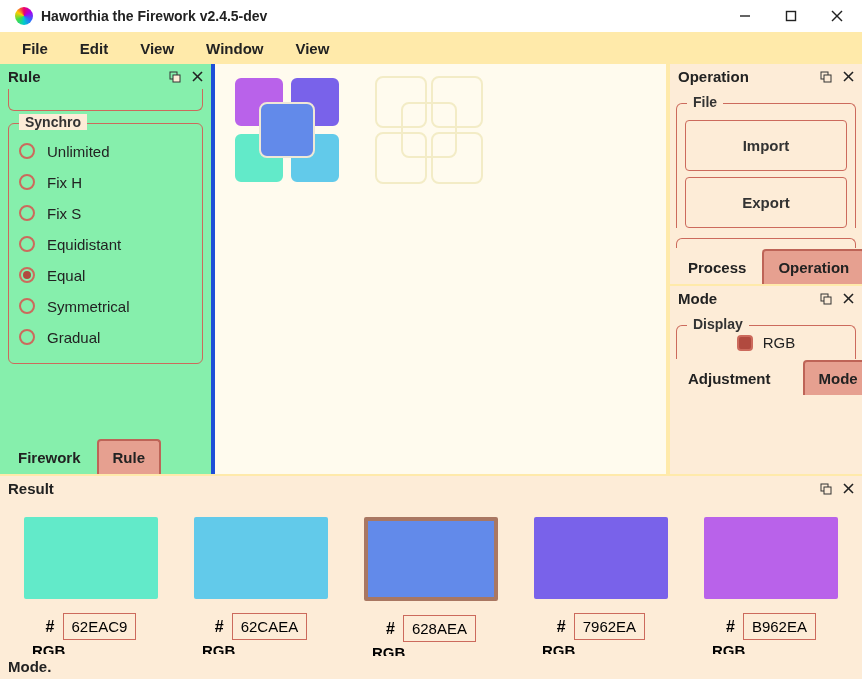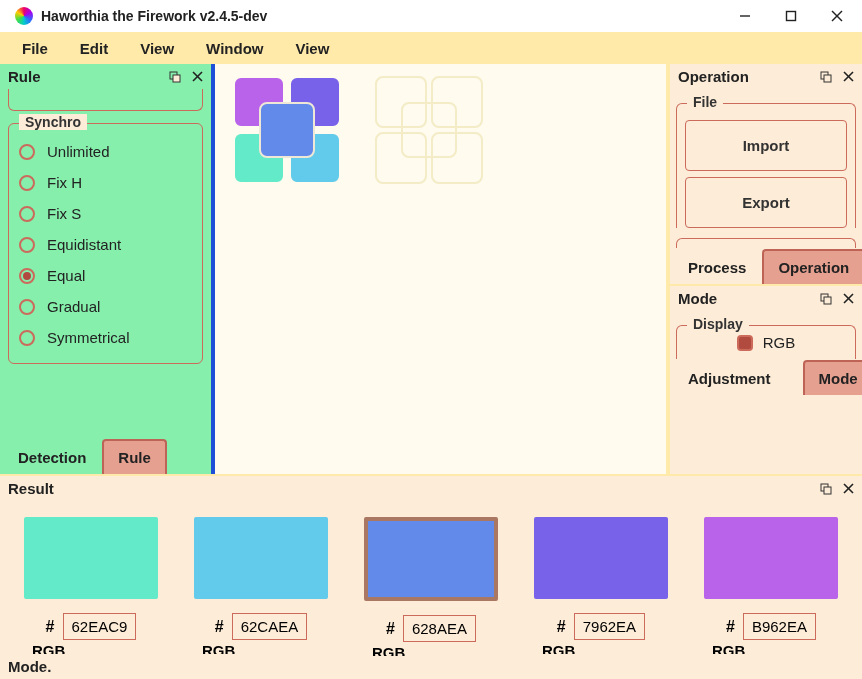--- a/index.html
+++ b/index.html
@@ -16,21 +16,21 @@
 .mainrow { display: flex; flex: 1; min-height: 0; background: #fdecd7; }
 .leftcol { width: 215px; display: flex; flex-direction: column; background: #86efac; border-right: 4px solid #1d4ed8; }
 .panel-hdr { display: flex; align-items: center; padding: 4px 6px 4px 8px; font-weight: 700; font-size: 15px; color: #222; }
 .panel-hdr .t { flex: 1; }
 .panel-hdr .dock,.panel-hdr .close { width: 16px; height: 16px; margin-left: 6px; display: flex; align-items: center; justify-content: center; }
 .panel-body { flex: 1; overflow: hidden; position: relative; padding: 0 6px; }
 .fieldset { border: 1px solid #cc6a5c; border-radius: 6px; margin: 12px 2px 6px 2px; position: relative; }
 .fieldset .legend { position: absolute; top: -10px; left: 10px; background: #fdecd7; padding: 0 6px; font-weight: 700; color: #333; font-size: 14px; }
 .cutoff-top { border: 1px solid #cc6a5c; border-top: none; border-radius: 0 0 6px 6px; height: 22px; margin: 0 2px 4px 2px; }
 .radiolist { padding: 12px 10px 10px 10px; }
-.radioitem { display: flex; align-items: center; padding: 7px 0; font-size: 15px; color: #222; cursor: default; }
+.radioitem { display: flex; padding: 7px 0; font-size: 15px; color: #222; cursor: default; }
 .radioitem .circ { width: 16px; height: 16px; border: 2px solid #cc6a5c; border-radius: 50%; margin-right: 12px; display: flex; align-items: center; justify-content: center; }
 .radioitem.sel .circ::after { content: ""; width: 8px; height: 8px; background: #b14a3f; border-radius: 50%; }
 .tabstrip { display: flex; align-items: flex-end; padding: 0 4px; height: 36px; }
 .tabstrip .tab { padding: 8px 14px; font-weight: 700; font-size: 15px; color: #222; border-radius: 4px 4px 0 0; margin-right: 2px; }
 .tabstrip .tab.active { background: #e6a090; border: 2px solid #be6457; border-bottom: none; }
 .tabstrip.vcut { overflow: hidden; gap: 16px; }
 .center { flex: 1; background: #fffbee; position: relative; }
 .swatchwheel { position: absolute; top: 12px; left: 14px; width: 130px; height: 112px; }
 .swatchwheel .sq { position: absolute; width: 52px; height: 52px; border-radius: 8px; border: 2px solid #fffbee; }
 .swatchwheel .tl { top: 0; left: 4px; background: #b962ea; }
@@ -134,31 +134,31 @@
               <div class="radioitem">
                 <span class="circ"></span>
                 <span>Equidistant</span>
               </div>
               <div class="radioitem sel">
                 <span class="circ"></span>
                 <span>Equal</span>
               </div>
               <div class="radioitem">
                 <span class="circ"></span>
+                <span>Symmetrical</span>
+              </div>
+              <div class="radioitem">
+                <span class="circ"></span>
                 <span>Gradual</span>
               </div>
-              <div class="radioitem">
-                <span class="circ"></span>
-                <span>Symmetrical</span>
-              </div>
             </div>
         </div>
       </div>
       <div class="tabstrip">
-        <div class="tab">Detection</div>
+        <div class="tab">Firework</div>
         <div class="tab active">Rule</div>
       </div>
     </div>
 
     <div class="center">
       <div class="swatchwheel">
         <div class="sq tl"></div>
         <div class="sq tr"></div>
         <div class="sq bl"></div>
         <div class="sq br"></div>

